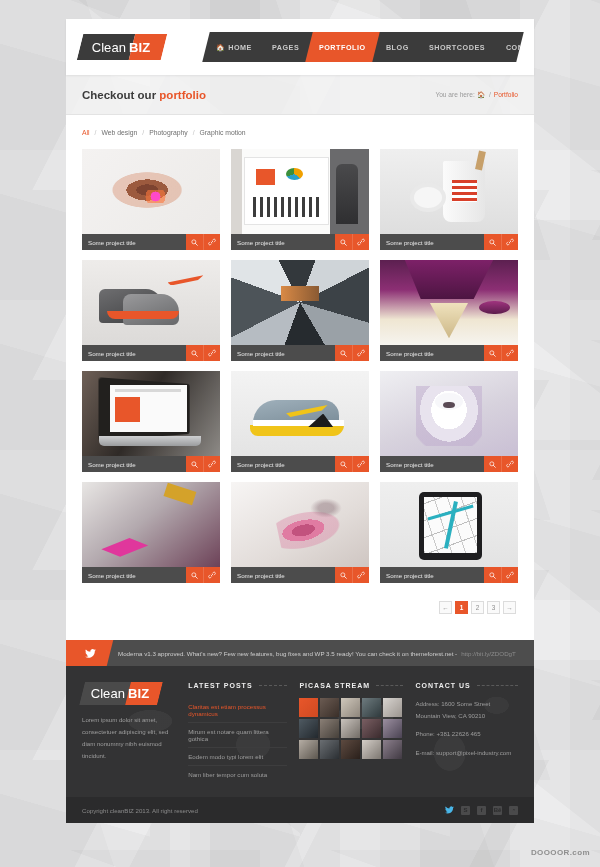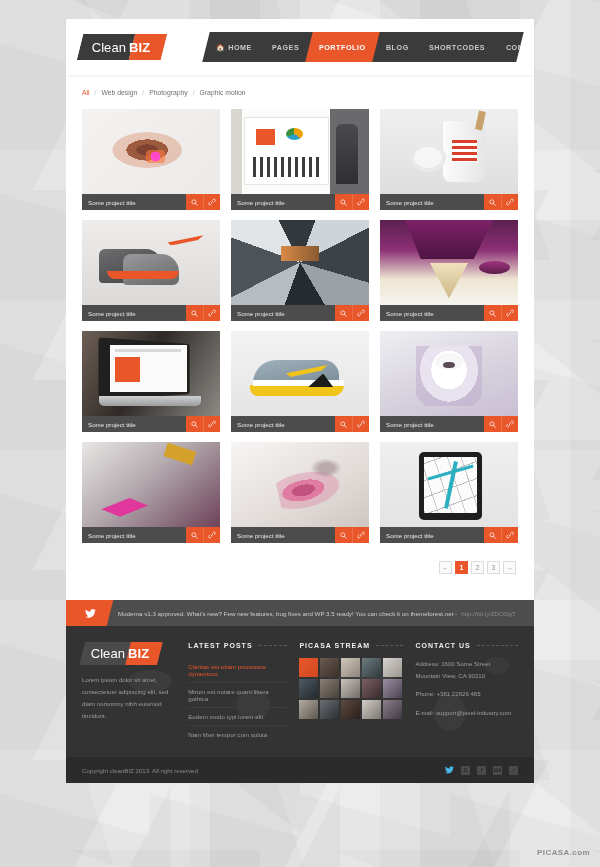--- a/index.html
+++ b/index.html
@@ -274,20 +274,32 @@
       </div>
       <div class="nav-cell">
         <div class="nav-item">
           <span>CONTACT</span>
         </div>
       </div>
 
     </div>
   </div>
 
+  <div class="title-bar">
+    <div class="page-title">
+      <span>Checkout our</span>
+      <em>portfolio</em>
+    </div>
+    <div class="breadcrumb">
+      <span>You are here:</span>
+      <span>🏠</span>
+      <span>/</span>
+      <span class="crumb-current">Portfolio</span>
+    </div>
+  </div>
 
   <div class="content">
 
     <div class="filters">
       <span class="f-item active">All</span>
       <span class="sep">/</span>
       <span class="f-item">Web design</span>
       <span class="sep">/</span>
       <span class="f-item">Photography</span>
       <span class="sep">/</span>
@@ -676,13 +688,13 @@
         </svg>
       </div>
       <div class="soc">S</div>
       <div class="soc">f</div>
       <div class="soc">Bē</div>
       <div class="soc">◔</div>
     </div>
   </div>
 </div>
 
-<div class="watermark">PICASA.com</div>
+<div class="watermark">DOOOOR.com</div>
 
 </body></html>

